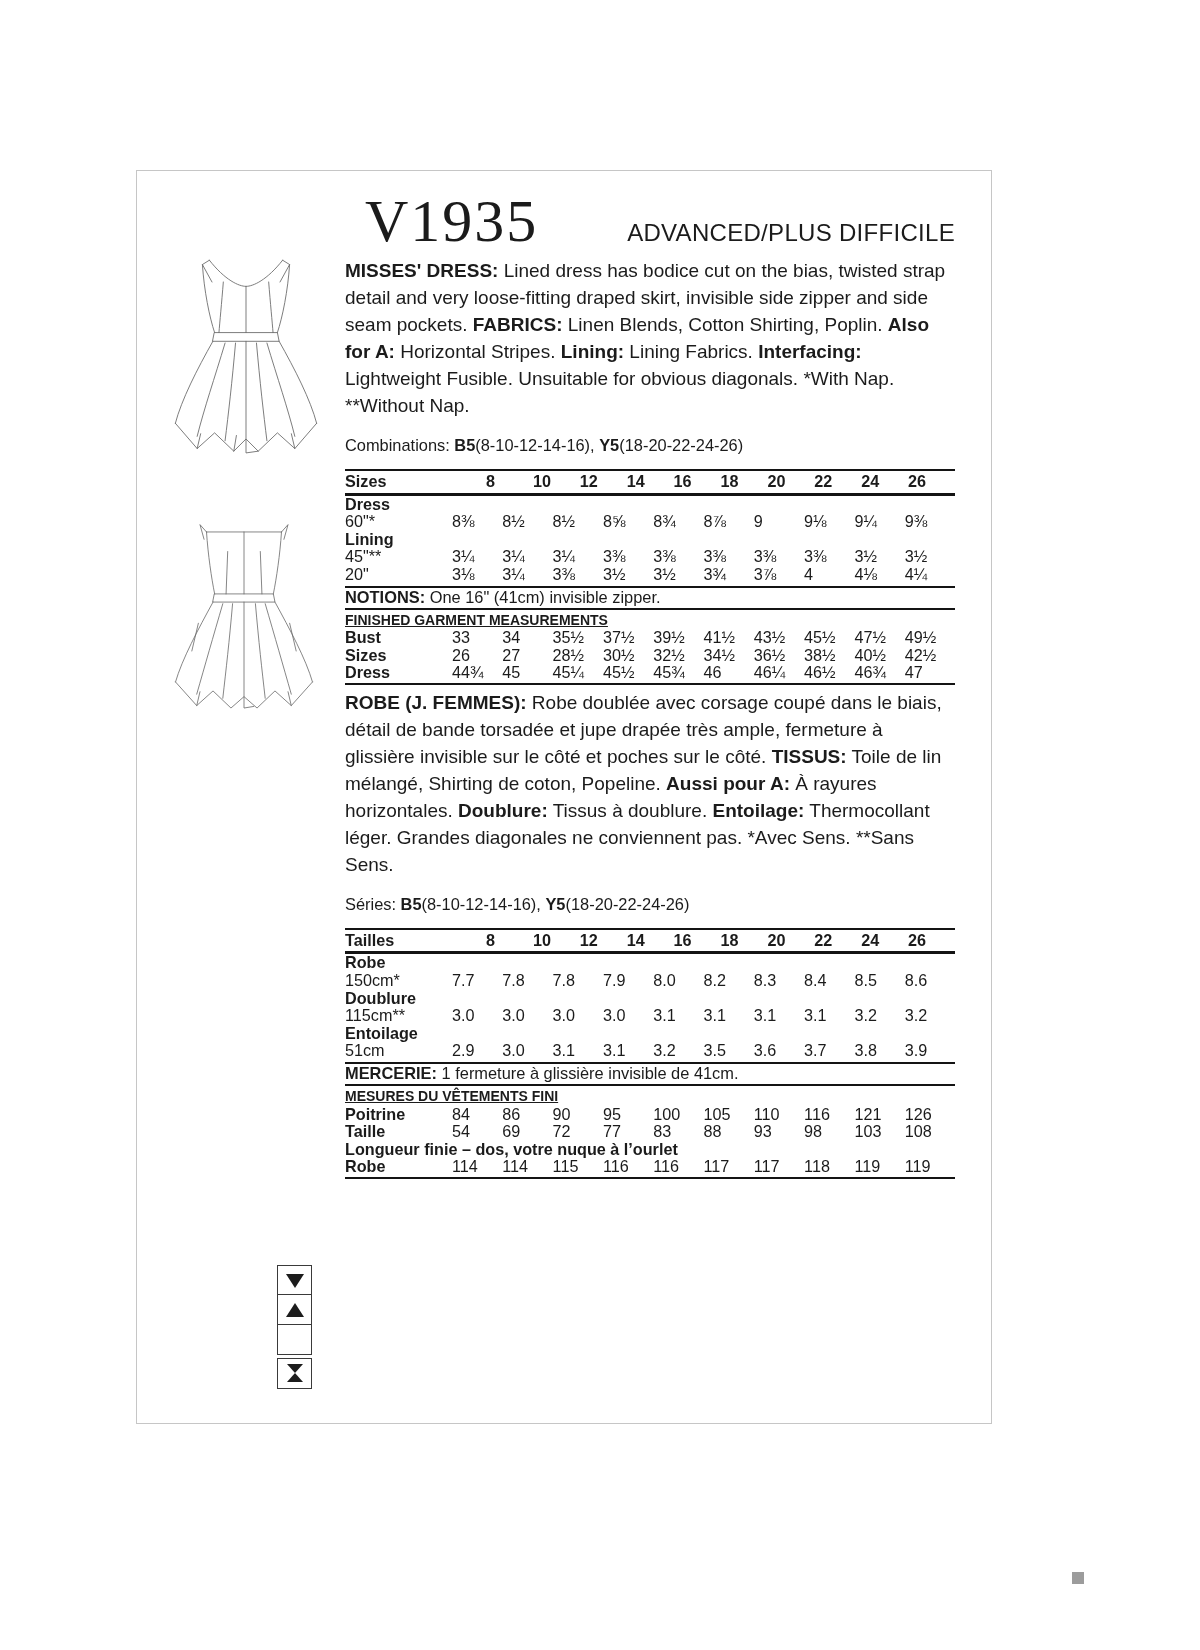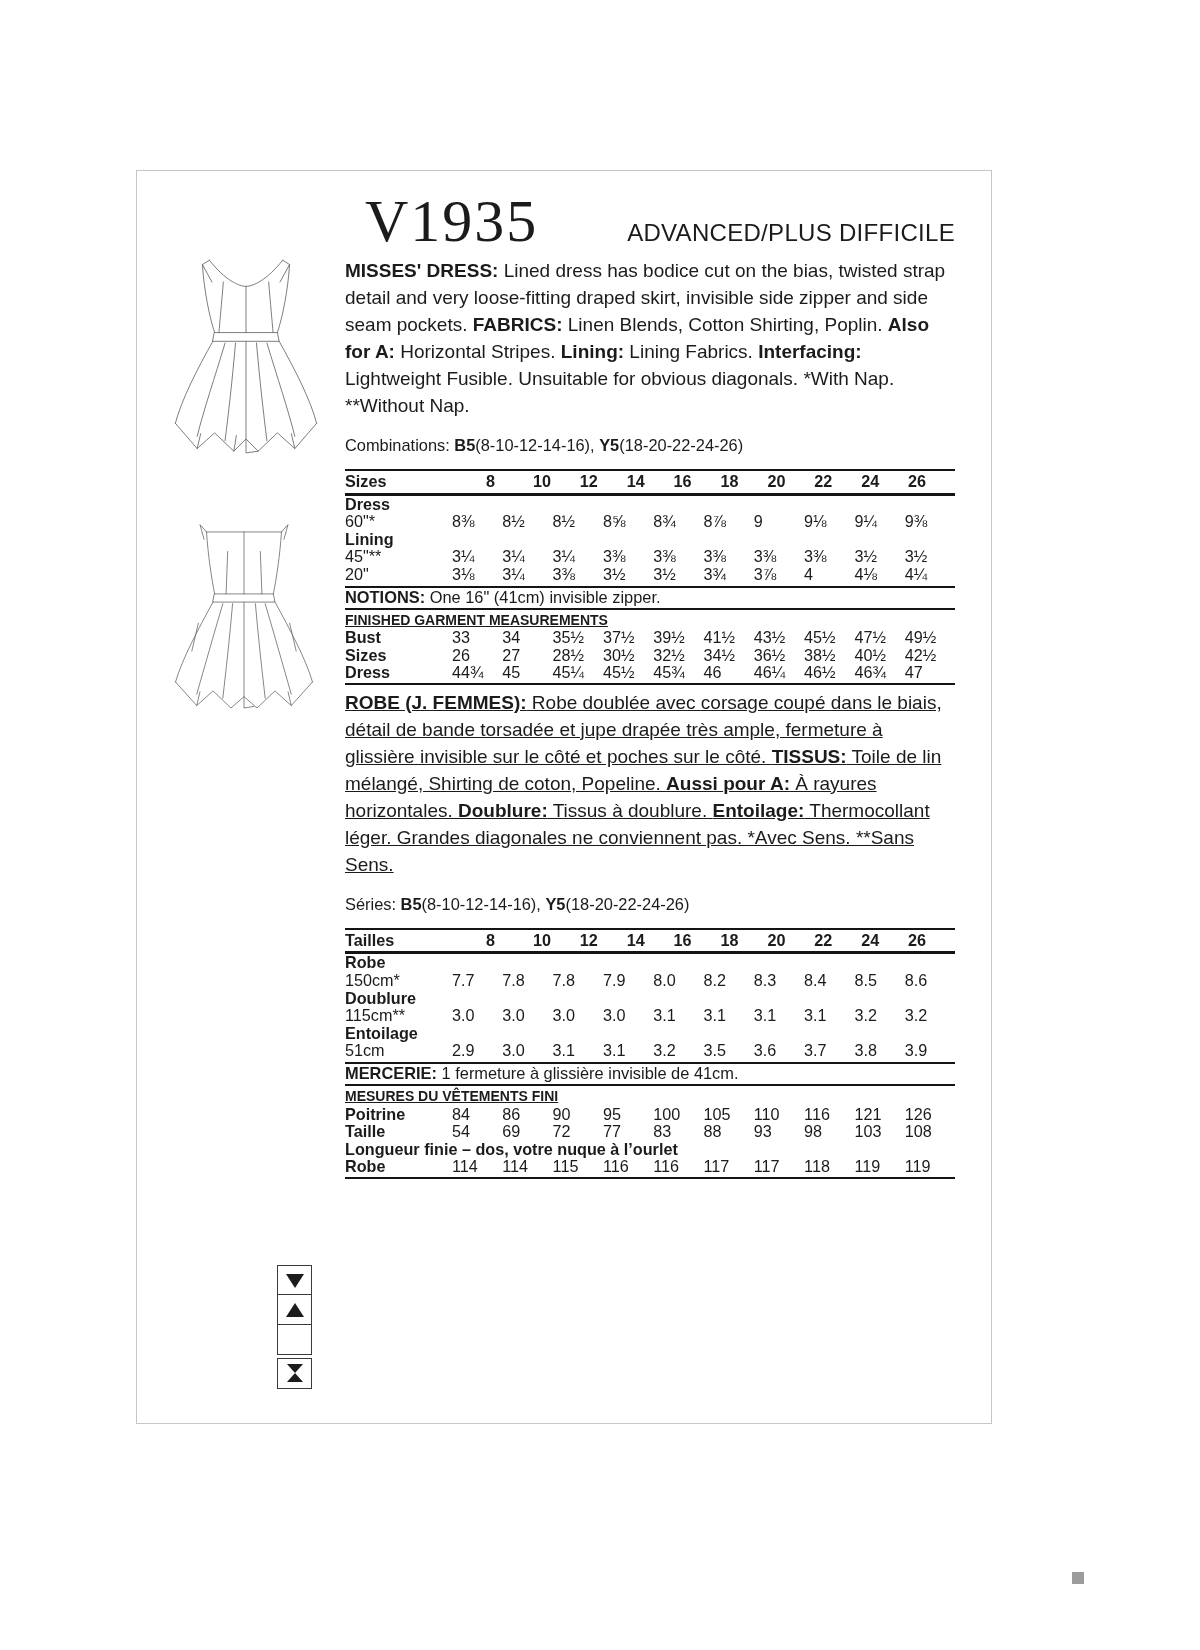--- a/index.html
+++ b/index.html
@@ -14,21 +14,21 @@
   .combin{font-size:16.4px;line-height:19px;margin-top:17px;border-bottom:2px solid #141414;padding-bottom:14px;}
   .trow{display:flex;font-size:16.2px;line-height:17.6px;}
   .trow .lbl{width:107px;flex:none;}
   .cells{flex:1;display:grid;grid-template-columns:repeat(10,1fr);}
   .cells .cell{text-align:left;}
   .header-row{font-weight:bold;border-bottom:3px solid #141414;padding:2px 0 2px;gap:34px;}
   .bottom-rule{border-bottom:2px solid #141414;padding-bottom:1px;}
   .band{border-top:2px solid #141414;border-bottom:2px solid #141414;font-size:16.4px;line-height:19px;margin-top:2px;padding:0 0 1px 0;}
   .sect-heading{font-weight:bold;font-size:14px;line-height:18.5px;padding-top:1px;text-decoration:underline;}
   .sub-heading{font-weight:bold;font-size:16.2px;line-height:17.6px;}
-  .fr-para{margin-top:5px;text-decoration:underline;}
+  .fr-para{margin-top:5px;}
   
   .illus{position:absolute;}
   .illus svg path{fill:none;stroke:#6a6a6a;stroke-width:1;stroke-linejoin:round;stroke-linecap:round;}
   
   .symbols{position:absolute;left:140px;top:1094px;width:36px;}
   .symbox{width:33px;height:29px;border:1.6px solid #3a3a3a;display:flex;align-items:center;justify-content:center;margin-top:-1.6px;background:#fff;}
   .symbox.first{margin-top:0;}
   .symbox.gap{margin-top:3px;}
   .symbox svg{display:block;}
   .tri{fill:#1c1c1c;}

